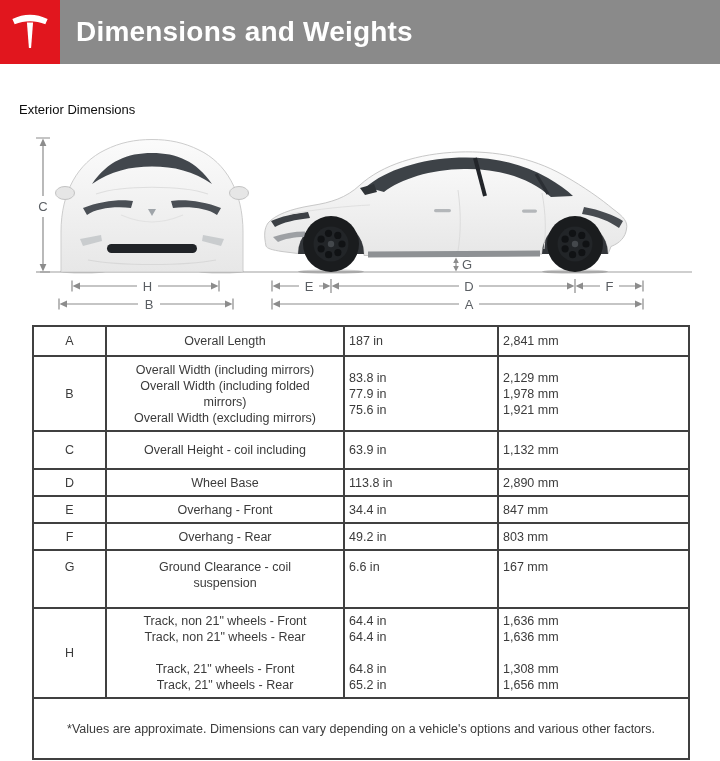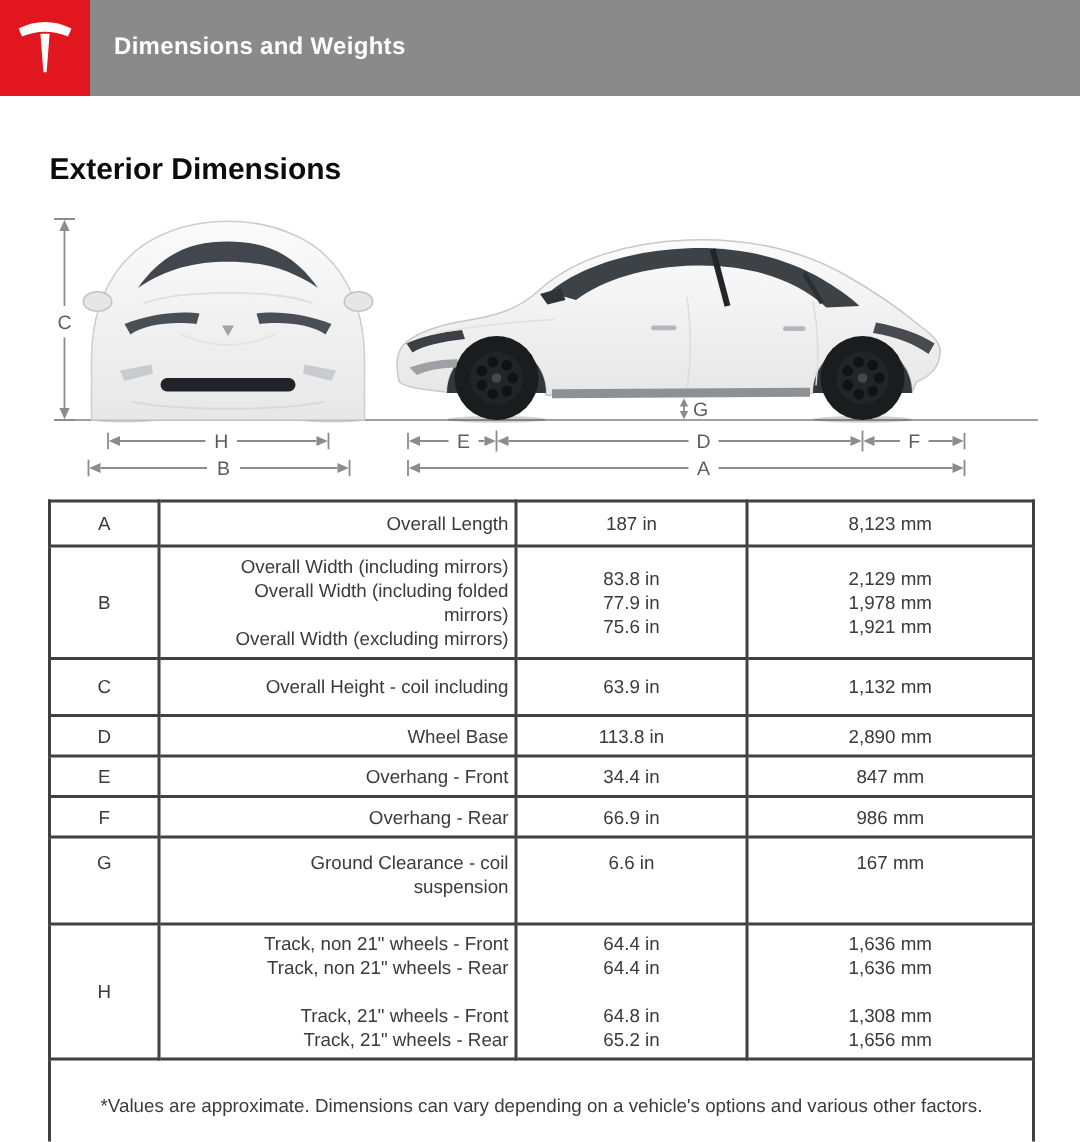--- a/index.html
+++ b/index.html
@@ -7,40 +7,40 @@
     width:720px;height:761px;
     background:#ffffff;
     font-family:"Liberation Sans",sans-serif;
     overflow:hidden;
     position:relative;
   }
   
   .titlebar{display:flex;height:64px;}
   .logo-box{width:60px;background:#e1161e;display:flex;align-items:center;justify-content:center;}
   .gray-bar{flex:1;background:#8a8a8a;display:flex;align-items:center;}
-  .page-title{color:#ffffff;font-size:16px;font-weight:bold;margin-left:16px;letter-spacing:.2px;}
-  
-  .section-heading{margin:38px 0 0 33px;font-size:20px;font-weight:bold;color:#0c0c0c;}
+  .page-title{color:#ffffff;font-size:28px;font-weight:bold;margin-left:16px;letter-spacing:.2px;}
+  
+  .section-heading{margin:38px 0 0 19px;font-size:13px;font-weight:normal;color:#0c0c0c;}
   
   .diagram{display:block;margin:13px 0 0 28px;}
   .diagram text{font-family:"Liberation Sans",sans-serif;font-size:13px;fill:#5a5e63;}
   .dimline{stroke:#8c8c8c;stroke-width:1.2;fill:none;}
   .dimarrow{fill:#8c8c8c;stroke:none;}
   
   table.dims{border-collapse:collapse;table-layout:fixed;width:656px;margin:5px 0 0 32px;}
   table.dims td{
     border:2px solid #404040;
     vertical-align:middle;
     font-size:12.5px;color:#3b3b3b;line-height:16px;
     white-space:pre-line;
     padding:2px 4px;
   }
   td.letter{text-align:center;font-size:13px;}
-  td.desc{padding:4px 8px 4px 10px;text-align:right;}
-  td.val{text-align:center;}
+  td.desc{padding:4px 8px 4px 10px;text-align:center;}
+  td.val{}
   tr.r-a{height:30px} tr.r-b{height:75px} tr.r-c{height:38px}
   tr.r-d{height:27px} tr.r-e{height:27px} tr.r-f{height:27px}
   tr.r-g{height:58px} tr.r-h{height:90px} tr.r-note{height:61px}
   tr.r-g td{vertical-align:top;padding-top:8px;}
   td.note{text-align:center;padding:5px 55px;line-height:17px;}
 </style>
 </head>
 <body>
 
 <div class="titlebar">
@@ -179,21 +179,21 @@
       <col style="width:73px">
       <col style="width:238px">
       <col style="width:154px">
       <col style="width:191px">
     </colgroup>
   <tbody>
     <tr class="r-a">
       <td class="letter">A</td>
       <td class="desc">Overall Length</td>
       <td class="val">187 in</td>
-      <td class="val">8,123 mm</td>
+      <td class="val">2,841 mm</td>
     </tr>
     <tr class="r-b">
       <td class="letter">B</td>
       <td class="desc">Overall Width (including mirrors)
 Overall Width (including folded
 mirrors)
 Overall Width (excluding mirrors)</td>
       <td class="val">83.8 in
 77.9 in
 75.6 in</td>
@@ -215,22 +215,22 @@
     </tr>
     <tr class="r-e">
       <td class="letter">E</td>
       <td class="desc">Overhang - Front</td>
       <td class="val">34.4 in</td>
       <td class="val">847 mm</td>
     </tr>
     <tr class="r-f">
       <td class="letter">F</td>
       <td class="desc">Overhang - Rear</td>
-      <td class="val">66.9 in</td>
-      <td class="val">986 mm</td>
+      <td class="val">49.2 in</td>
+      <td class="val">803 mm</td>
     </tr>
     <tr class="r-g">
       <td class="letter">G</td>
       <td class="desc">Ground Clearance - coil
 suspension</td>
       <td class="val">6.6 in</td>
       <td class="val">167 mm</td>
     </tr>
     <tr class="r-h">
       <td class="letter">H</td>

